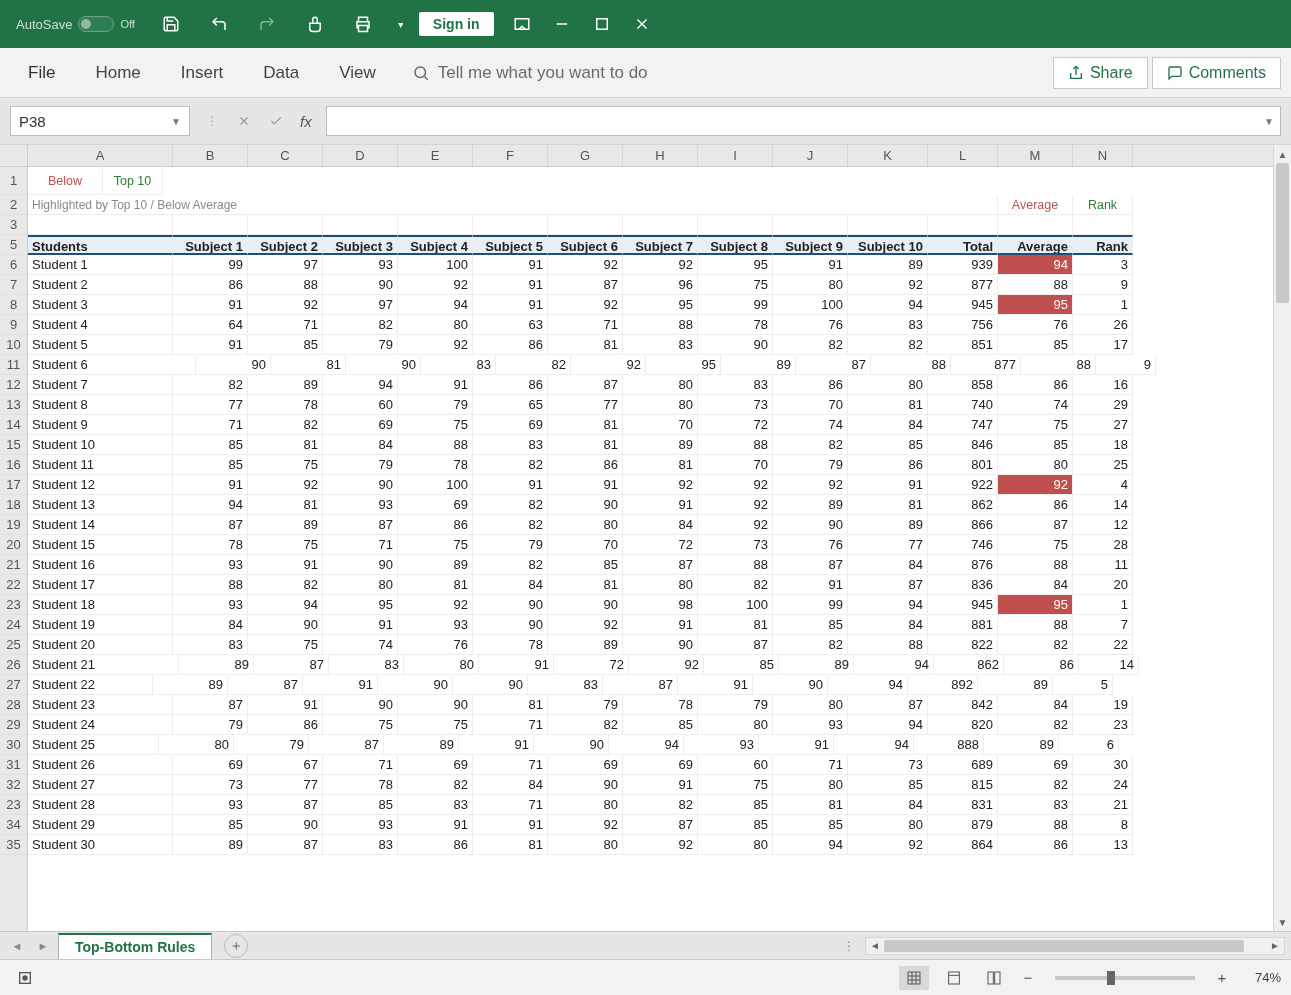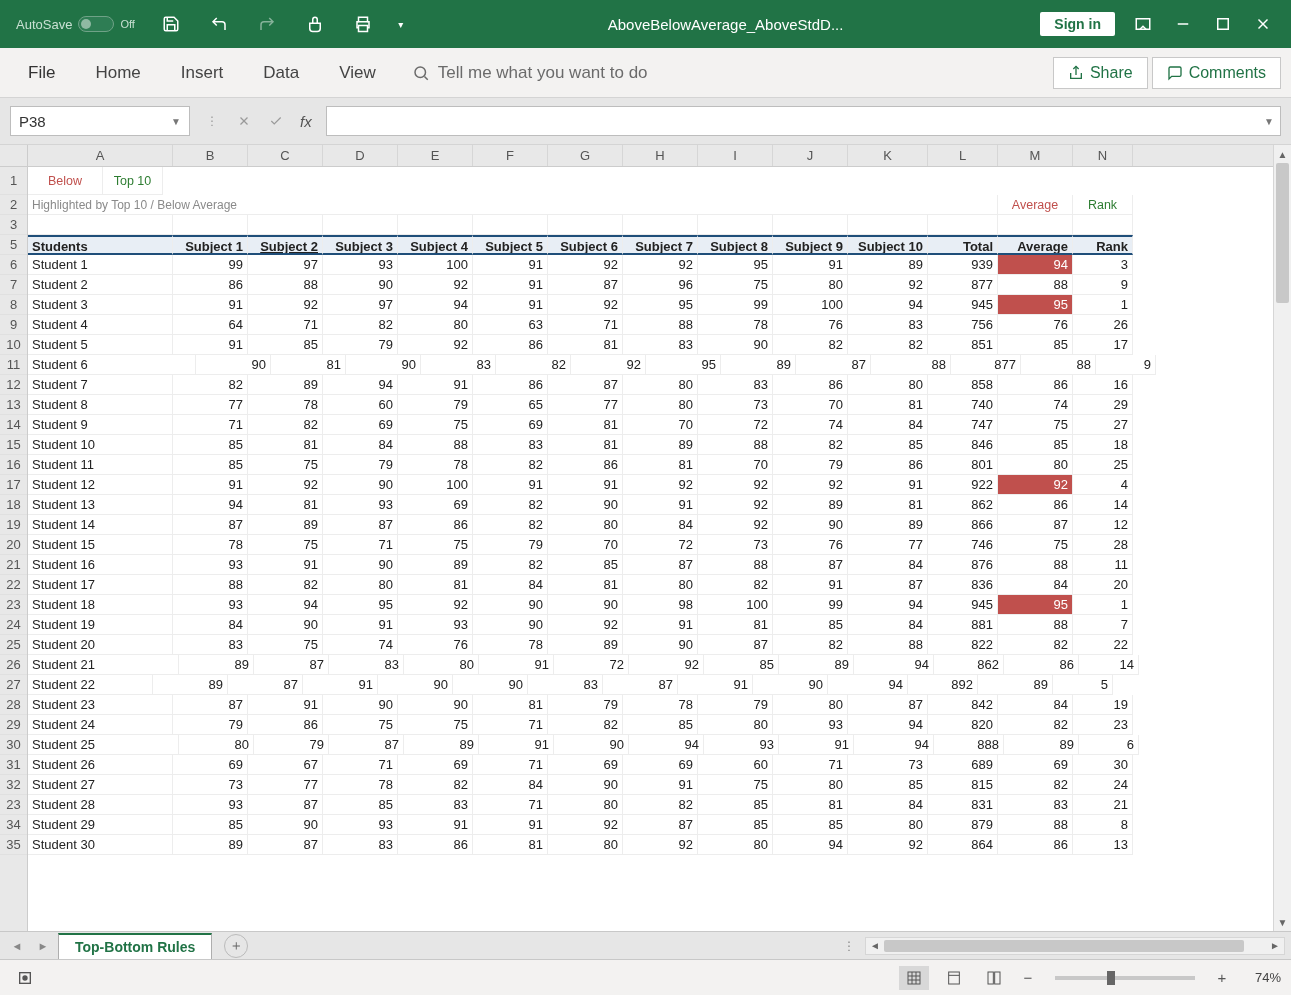--- a/index.html
+++ b/index.html
@@ -223,21 +223,20 @@
       </svg>
     </div>
   <div class="qat-btn">
       <svg viewBox="0 0 24 24" fill="none" stroke="currentColor" stroke-width="2">
         <rect x="6" y="3" width="12" height="6"></rect>
         <rect x="6" y="14" width="12" height="8"></rect>
         <path d="M6 9H4v8h2M18 9h2v8h-2"></path>
       </svg>
     </div>
   <div class="qat-btn" style="width:20px;font-size:10px;">▾</div>
-  <div class="title-spacer">AboveBelowAverage_AboveStdD...</div>
   <div class="signin-btn">Sign in</div>
   <div class="win-group">
     <div class="win-btn">
         <svg viewBox="0 0 24 24" fill="none" stroke="currentColor" stroke-width="2">
           <rect x="3" y="5" width="18" height="14"></rect>
           <path d="M8 19l4-4 4 4"></path>
         </svg>
       </div>
     <div class="win-btn">
         <svg viewBox="0 0 24 24" stroke="currentColor" stroke-width="2">
@@ -390,21 +389,21 @@
         <div class="g-cell" style="width: 75px;"></div>
         <div class="g-cell" style="width: 75px;"></div>
         <div class="g-cell" style="width: 80px;"></div>
         <div class="g-cell" style="width: 70px;"></div>
         <div class="g-cell" style="width: 75px;"></div>
         <div class="g-cell" style="width: 60px;"></div>
       </div>
       <div class="g-row hdr-row">
         <div class="g-cell" style="width: 145px; text-align: left;">Students</div>
         <div class="g-cell num" style="width: 75px; text-align: right;">Subject 1</div>
-        <div class="g-cell num" style="width: 75px; text-align: right; text-decoration: underline;">Subject 2</div>
+        <div class="g-cell num" style="width: 75px; text-align: right;">Subject 2</div>
         <div class="g-cell num" style="width: 75px; text-align: right;">Subject 3</div>
         <div class="g-cell num" style="width: 75px; text-align: right;">Subject 4</div>
         <div class="g-cell num" style="width: 75px; text-align: right;">Subject 5</div>
         <div class="g-cell num" style="width: 75px; text-align: right;">Subject 6</div>
         <div class="g-cell num" style="width: 75px; text-align: right;">Subject 7</div>
         <div class="g-cell num" style="width: 75px; text-align: right;">Subject 8</div>
         <div class="g-cell num" style="width: 75px; text-align: right;">Subject 9</div>
         <div class="g-cell num" style="width: 80px; text-align: right;">Subject 10</div>
         <div class="g-cell num" style="width: 70px; text-align: right;">Total</div>
         <div class="g-cell num" style="width: 75px; text-align: right;">Average</div>
@@ -788,21 +787,21 @@
         <div class="g-cell num" style="width: 75px;">82</div>
         <div class="g-cell num" style="width: 75px;">85</div>
         <div class="g-cell num" style="width: 75px;">80</div>
         <div class="g-cell num" style="width: 75px;">93</div>
         <div class="g-cell num" style="width: 80px;">94</div>
         <div class="g-cell num" style="width: 70px;">820</div>
         <div class="g-cell num" style="width: 75px;">82</div>
         <div class="g-cell num" style="width: 60px;">23</div>
       </div>
       <div class="g-row">
-        <div class="g-cell" style="width: 151px;">Student 25</div>
+        <div class="g-cell" style="width: 131px;">Student 25</div>
         <div class="g-cell num" style="width: 75px;">80</div>
         <div class="g-cell num" style="width: 75px;">79</div>
         <div class="g-cell num" style="width: 75px;">87</div>
         <div class="g-cell num" style="width: 75px;">89</div>
         <div class="g-cell num" style="width: 75px;">91</div>
         <div class="g-cell num" style="width: 75px;">90</div>
         <div class="g-cell num" style="width: 75px;">94</div>
         <div class="g-cell num" style="width: 75px;">93</div>
         <div class="g-cell num" style="width: 75px;">91</div>
         <div class="g-cell num" style="width: 80px;">94</div>

